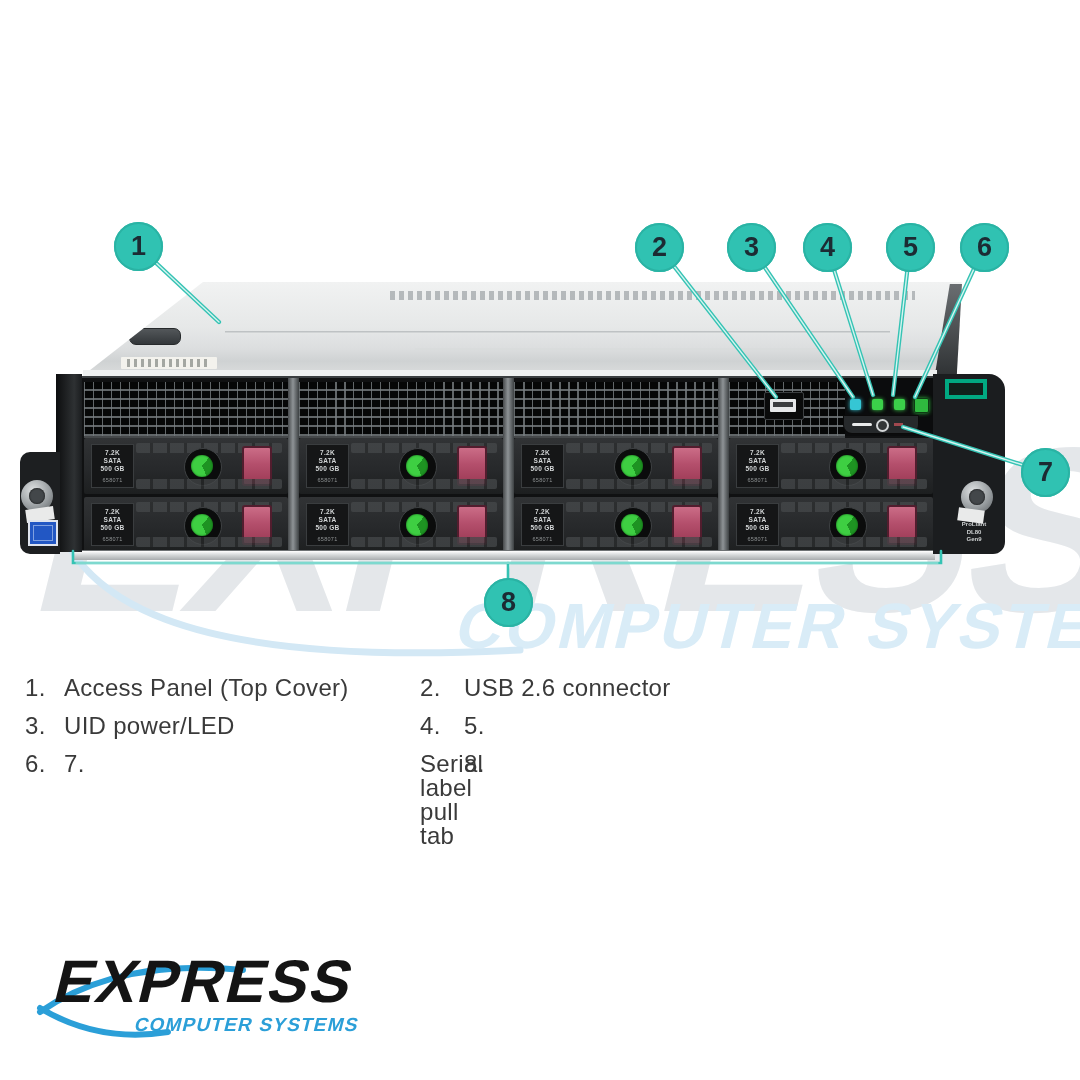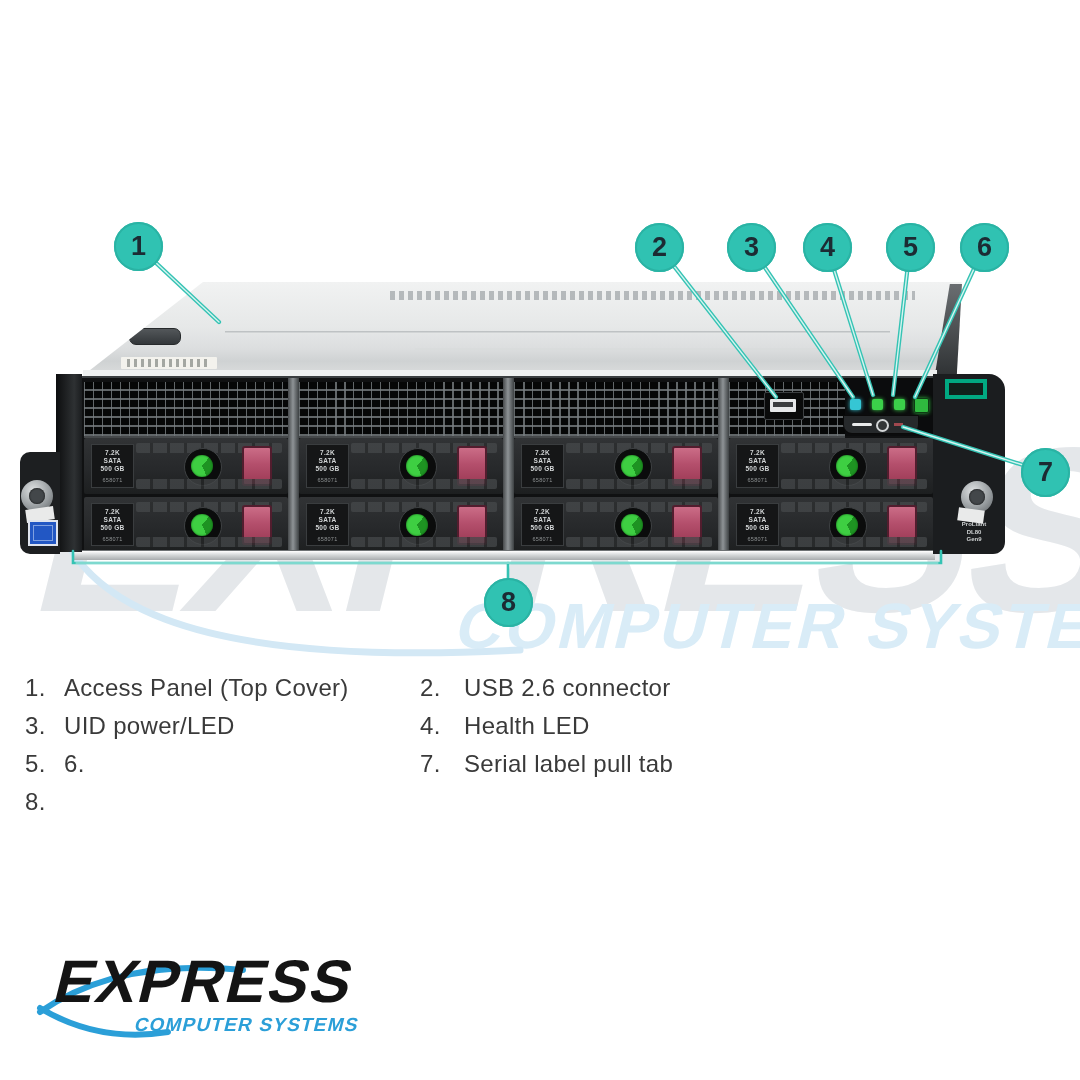--- a/index.html
+++ b/index.html
@@ -308,21 +308,20 @@
 
   <div class="abs legend">
     <span>1.</span>
     <span>Access Panel (Top Cover)</span>
     <span>2.</span>
     <span>USB 2.6 connector</span>
 
     <span>3.</span>
     <span>UID power/LED</span>
     <span>4.</span>
-    <span>Health LED</span>
 
     <span>5.</span>
     <span>6.</span>
 
     <span>7.</span>
     <span>Serial label pull tab</span>
     <span>8.</span>
   </div>
 
   <div class="abs logo">

